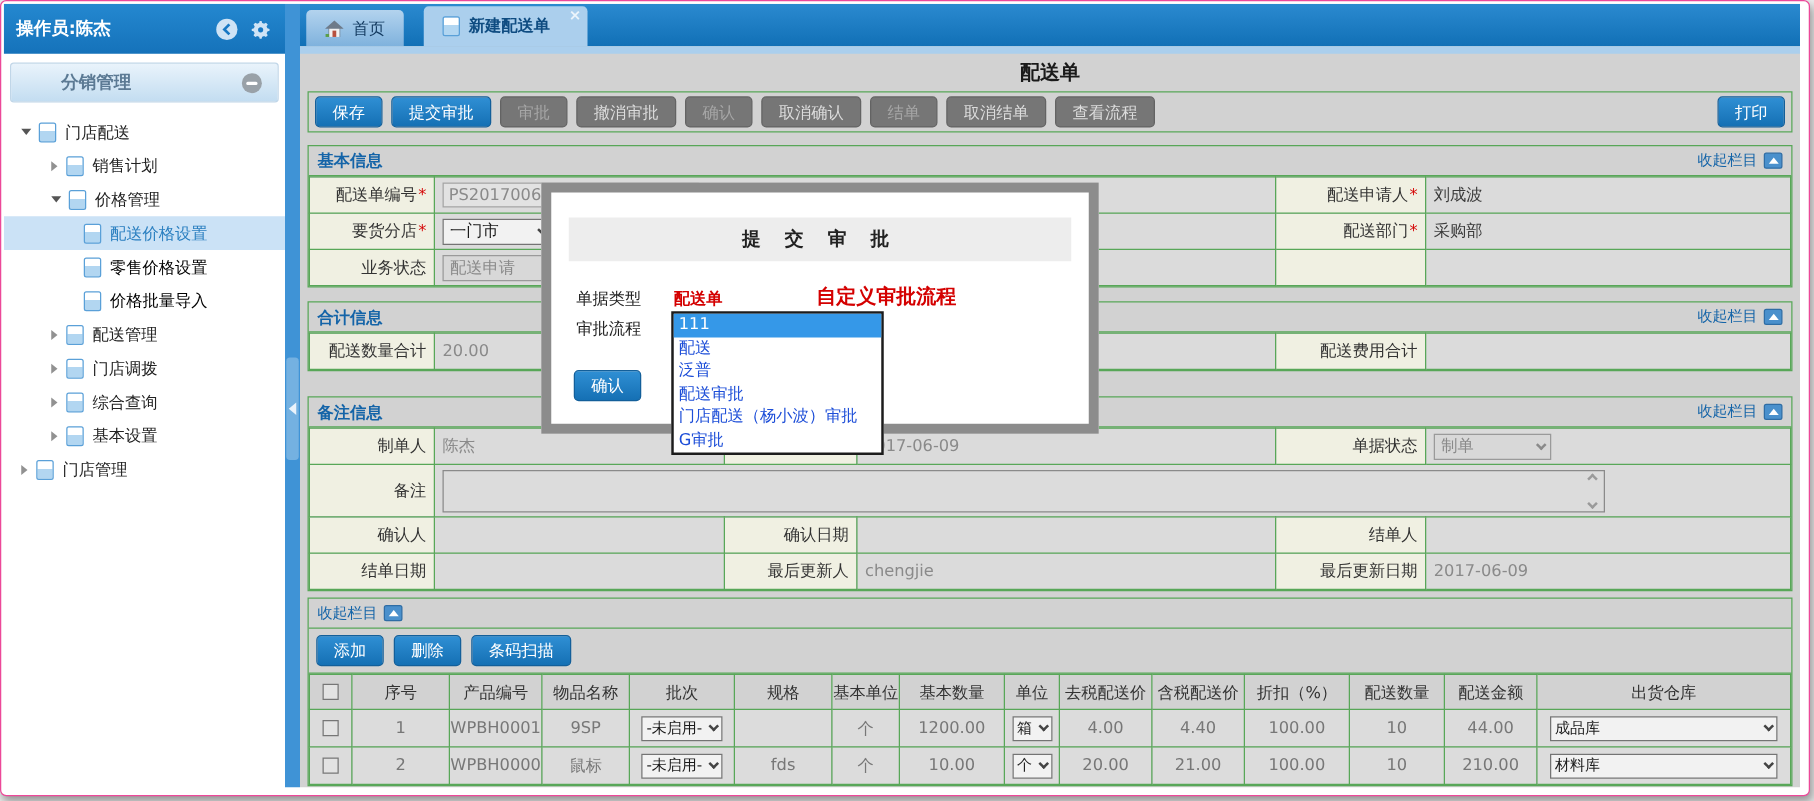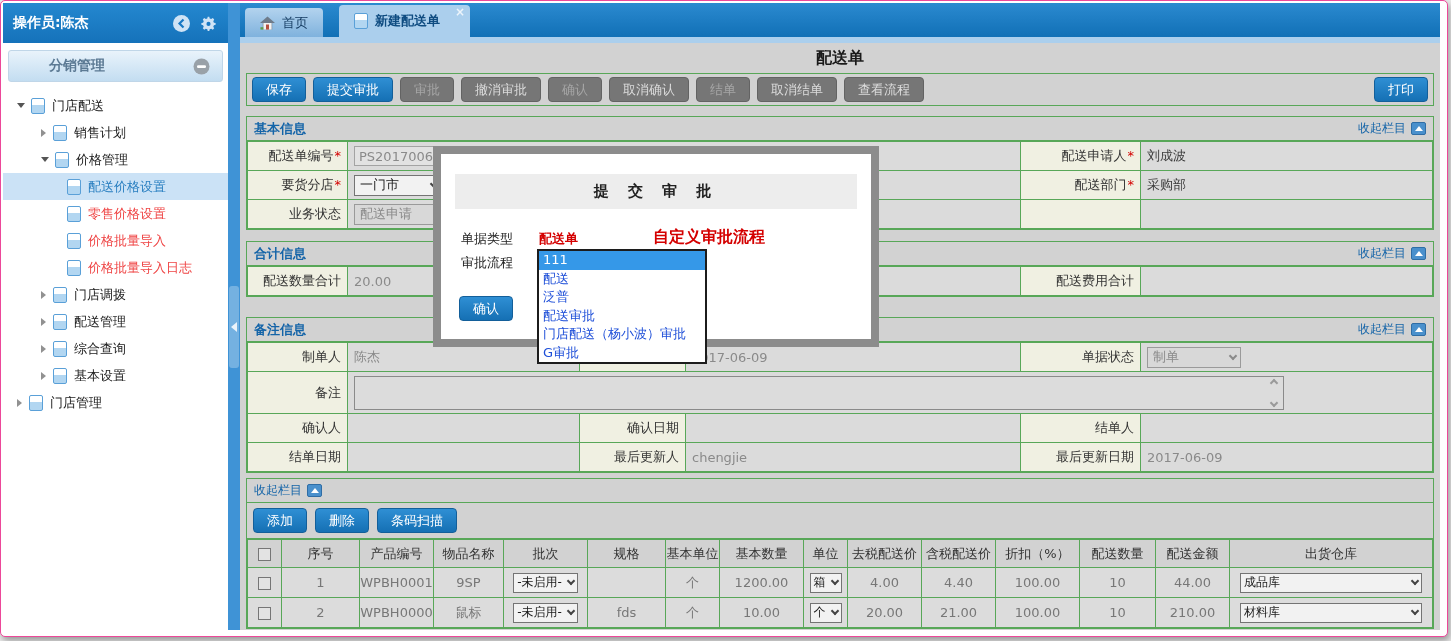--- a/index.html
+++ b/index.html
@@ -21,21 +21,21 @@
   .tree { flex:1; padding-top:6px; overflow:hidden; }
   .titem { height:27px; display:flex; align-items:center; font-size:13px; color:#222; cursor:pointer; white-space:nowrap; }
   .titem .tri-e { width:0; height:0; border-left:4px solid transparent; border-right:4px solid transparent;
                   border-top:5px solid #555; margin-right:6px; flex:none; }
   .titem .tri-c { width:0; height:0; border-top:4px solid transparent; border-bottom:4px solid transparent;
                   border-left:5px solid #919191; margin-right:7px; flex:none; }
   .doc { width:14px; height:16px; border:1px solid #5aa0d8; border-radius:2px;
          background:linear-gradient(#ffffff 42%, #b2d6f1 42%); margin-right:7px; flex:none; }
   .lvl0 { padding-left:14px; }
   .lvl1 { padding-left:38px; }
-  .lvl2 { padding-left:64px; color:#ef4444; }
+  .lvl2 { padding-left:64px; color:#000000; }
   .titem.sel-row { background:#cbe2f6; color:#2a7fc0; }
 
   
   .divider { width:12px; background:#3f93d6; position:relative; flex:none; }
   .divider .handle { position:absolute; left:1px; top:283px; width:10px; height:82px;
                      background:rgba(255,255,255,.28); border-radius:3px; display:flex; align-items:center; justify-content:center; }
   .divider .harrow { width:0; height:0; border-top:5px solid transparent; border-bottom:5px solid transparent;
                      border-right:6px solid #eaf3fb; }
 
   
@@ -162,33 +162,29 @@
             <span>配送价格设置</span>
           </div>
       <div class="titem lvl2">
             <i class="doc"></i>
             <span>零售价格设置</span>
           </div>
       <div class="titem lvl2">
             <i class="doc"></i>
             <span>价格批量导入</span>
           </div>
-      <div class="titem lvl2">
-            <i class="doc"></i>
-            <span>价格批量导入日志</span>
-          </div>
       <div class="titem lvl1">
             <i class="tri-c"></i>
             <i class="doc"></i>
-            <span>门店调拨</span>
+            <span>配送管理</span>
           </div>
       <div class="titem lvl1">
             <i class="tri-c"></i>
             <i class="doc"></i>
-            <span>配送管理</span>
+            <span>门店调拨</span>
           </div>
       <div class="titem lvl1">
             <i class="tri-c"></i>
             <i class="doc"></i>
             <span>综合查询</span>
           </div>
       <div class="titem lvl1">
             <i class="tri-c"></i>
             <i class="doc"></i>
             <span>基本设置</span>

